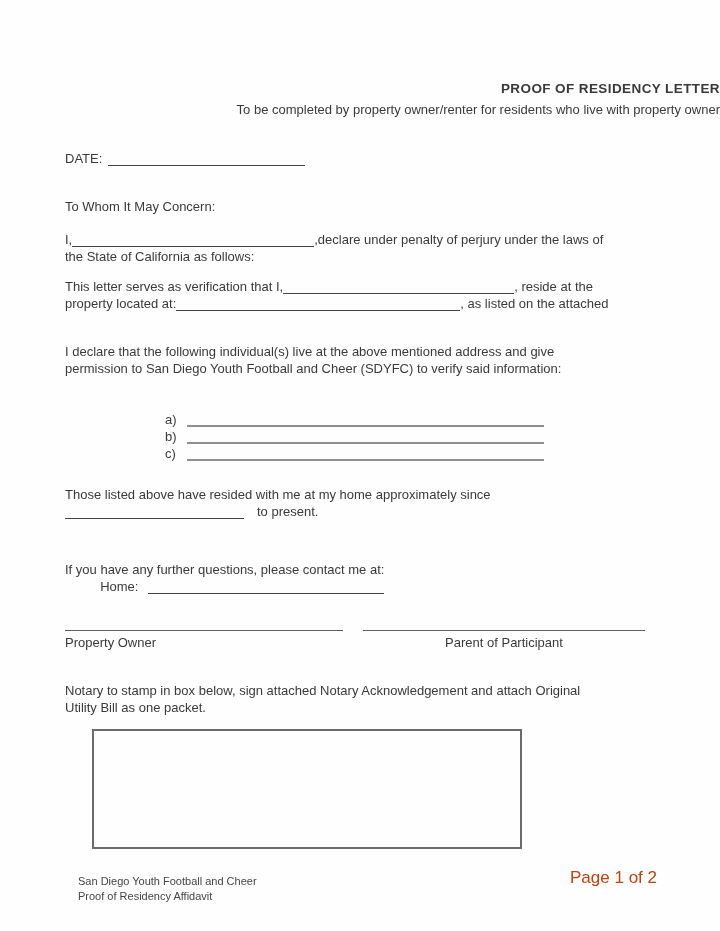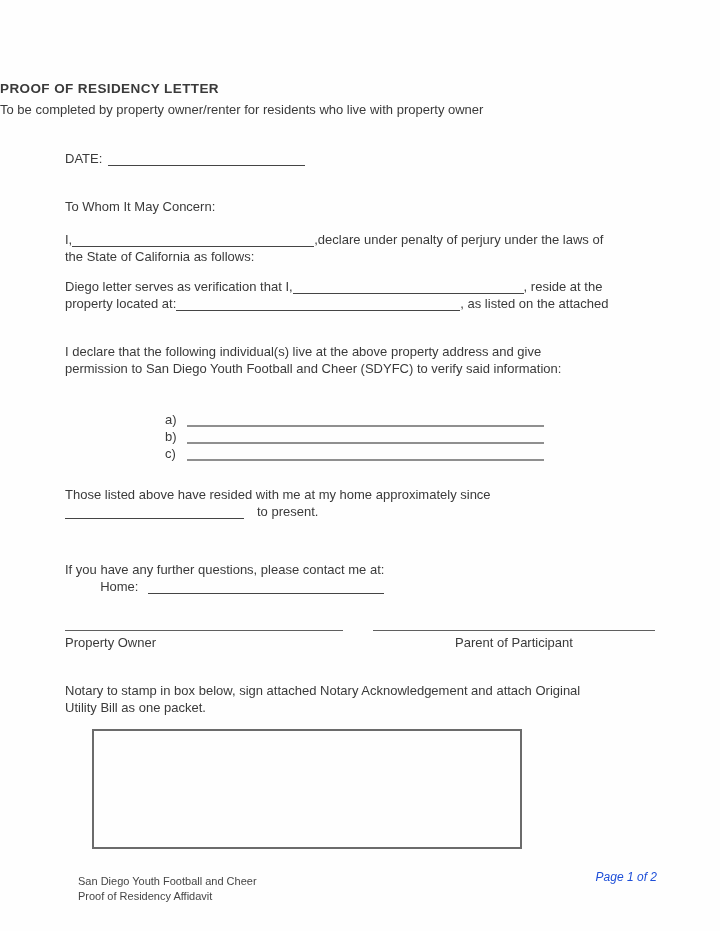--- a/index.html
+++ b/index.html
@@ -9,21 +9,21 @@
     width:720px; height:931px;
     background:#fefefe;
     font-family:"Liberation Sans","DejaVu Sans",sans-serif;
     font-size:13px;
     line-height:17px;
     color:#3a3a3a;
     overflow:hidden;
     margin:0 auto;
   }
   .abs { position:absolute; }
-  .doc-header { top:80px; left:0; width:100%; text-align:left; }
+  .doc-header { top:80px; left:0; width:100%; text-align:right; }
   .doc-title { font-weight:bold; font-size:13.5px; letter-spacing:0.4px; margin-bottom:4px; }
   .doc-subtitle { font-size:13px; }
 
   .line { white-space:nowrap; }
 
   .blank {
     display:inline-block;
     height:12px;
     border-bottom:1px solid #444444;
     vertical-align:-3px;
@@ -52,37 +52,37 @@
   .resident-line  { width:357px; }
 
   .duration-clause { top:486px; left:65px; }
   .since-blank     { width:179px; }
   .after-blank-text{ margin-left:13px; }
 
   .contact-block { top:561px; left:65px;text-align:right; }
   .home-row      { }
   .home-blank    { width:236px; margin-left:10px; }
 
-  .signature-section { top:630px; left:65px; display:flex; gap:30px; }
+  .signature-section { top:630px; left:65px; display:flex; gap:20px; }
   .sig-col-left  { width:278px; }
   .sig-col-right { width:282px;text-align:center; }
   .sig-line  { border-top:1px solid #5f5f5f; height:0; }
   .sig-label { padding-top:3px; }
 
   .notary-instructions { top:682px; left:65px; }
 
   .notary-box {
     top:729px; left:92px;
     width:430px; height:120px;
     border:2px solid #6b6b6b;
     background:#fefefe;
   }
 
   .footer-org  { top:874px; left:72px; font-size:11px; line-height:15px; color:#454545;margin-left:6px; }
-  .footer-page { top:869px; right:63px; font-size:12px; color:#1d4ed8;font-style:italic; }
+  .footer-page { top:869px; right:63px; font-size:17px; color:#c2410c; }
 </style>
 </head>
 <body>
 
 <div class="page">
 
   <header class="abs doc-header">
     <div class="doc-title">PROOF OF RESIDENCY LETTER</div>
     <div class="doc-subtitle">To be completed by property owner/renter for residents who live with property owner</div>
   </header>
@@ -95,29 +95,29 @@
 
   <div class="abs perjury-clause">
     <div class="line">
       <span>I,</span><span class="blank declarant-blank"></span><span>,declare under penalty of perjury under the laws of</span>
     </div>
     <div class="line">the State of California as follows:</div>
   </div>
 
   <div class="abs verification-clause">
     <div class="line">
-      <span>Diego letter serves as verification that I,</span><span class="blank resident-name-blank"></span><span>, reside at the</span>
+      <span>This letter serves as verification that I,</span><span class="blank resident-name-blank"></span><span>, reside at the</span>
     </div>
     <div class="line">
       <span>property located at:</span><span class="blank property-blank"></span><span>, as listed on the attached</span>
     </div>
   </div>
 
   <div class="abs declaration-clause">
-    <div class="line">I declare that the following individual(s) live at the above property address and give</div>
+    <div class="line">I declare that the following individual(s) live at the above mentioned address and give</div>
     <div class="line">permission to San Diego Youth Football and Cheer (SDYFC) to verify said information:</div>
   </div>
 
   <div class="abs residents-list">
     <div class="resident-row">
       <span class="resident-label">a)</span><span class="blank blank-gray resident-line"></span>
     </div>
     <div class="resident-row">
       <span class="resident-label">b)</span><span class="blank blank-gray resident-line"></span>
     </div>

